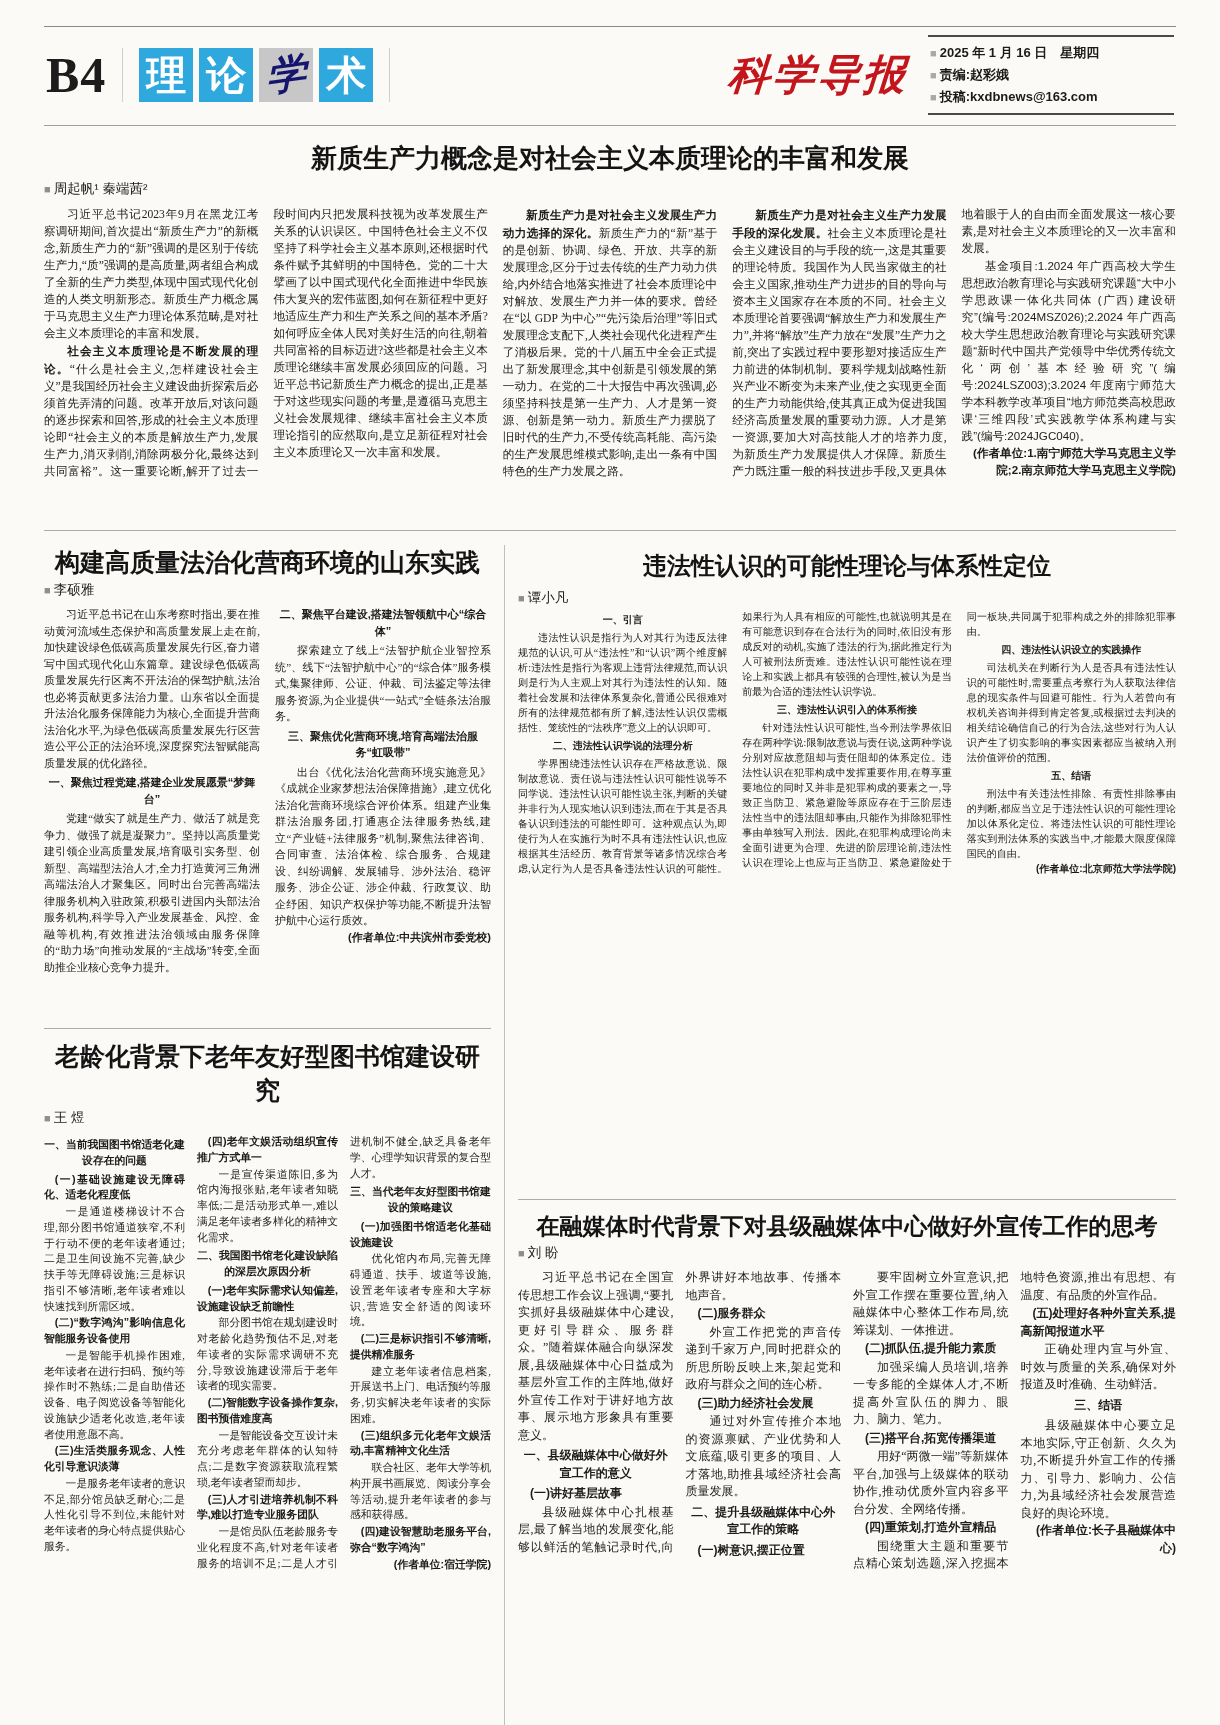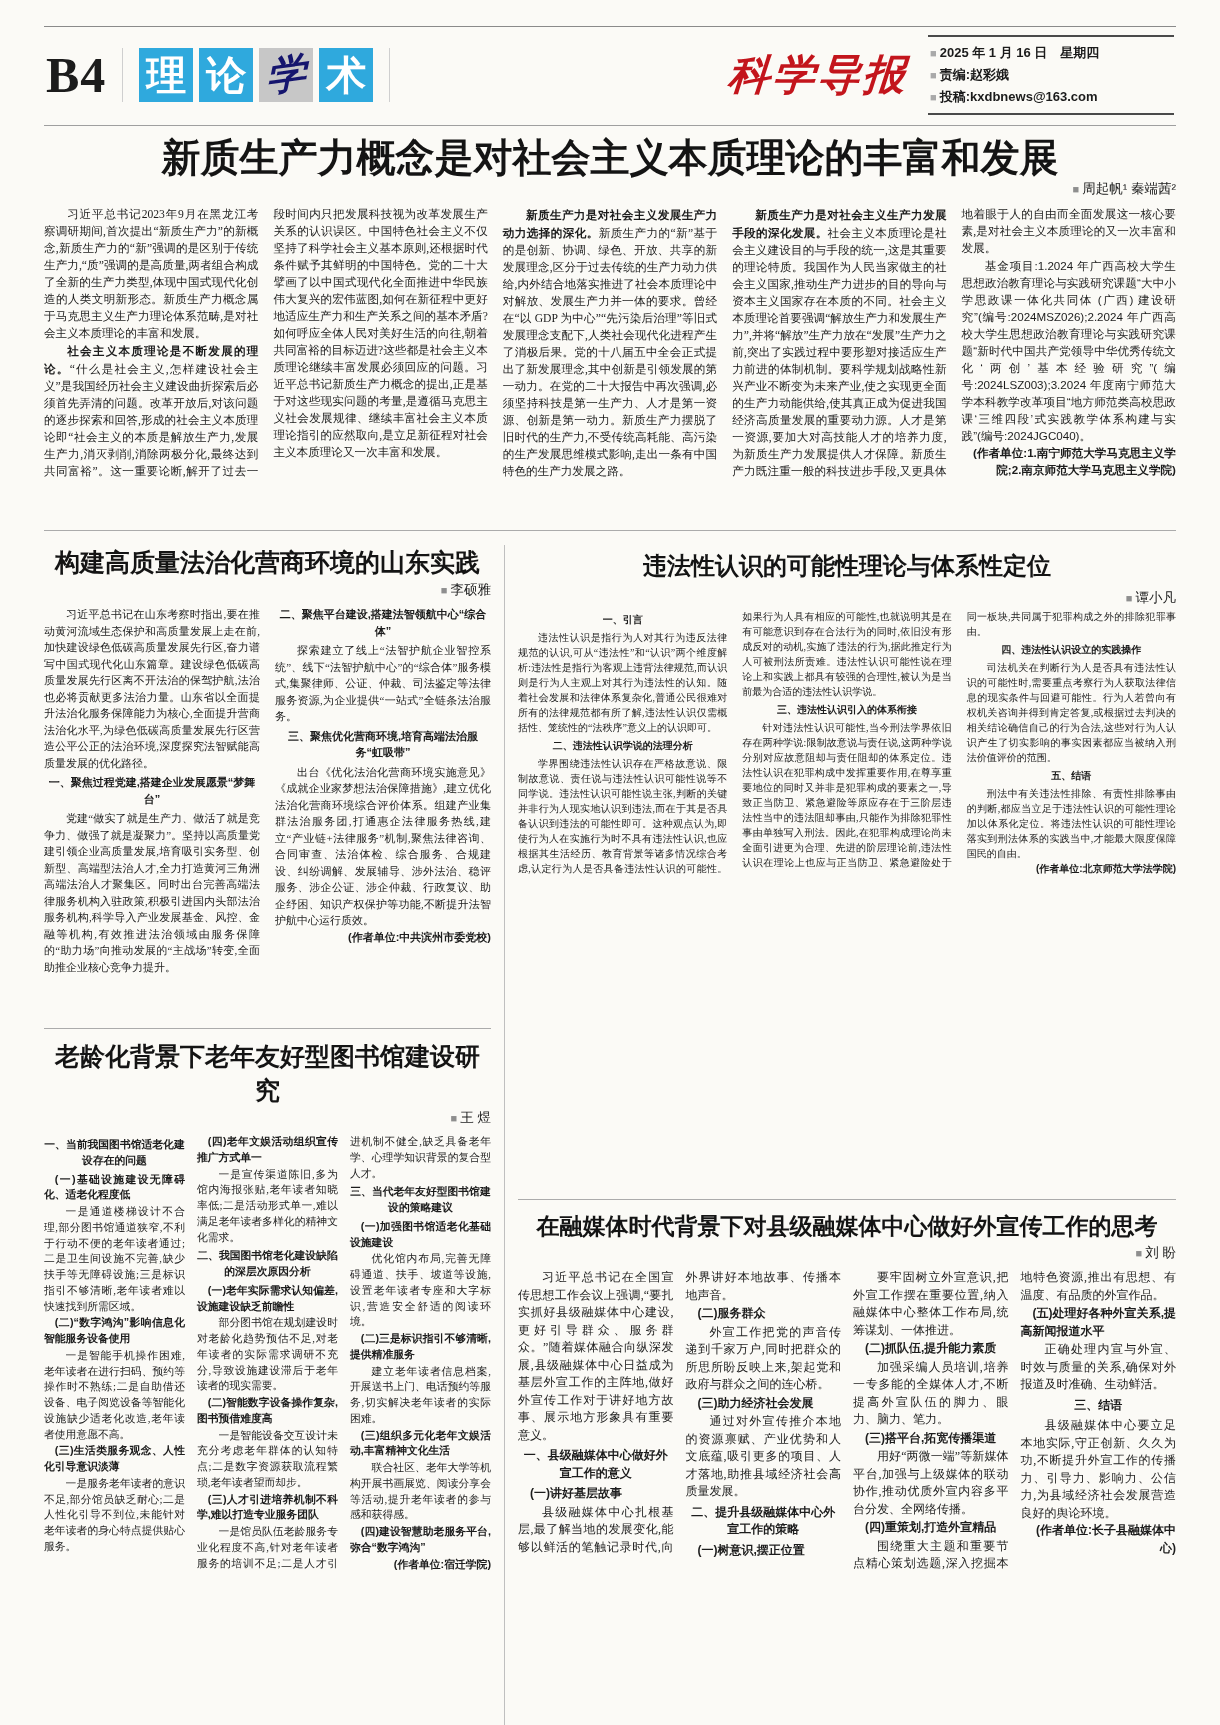--- a/index.html
+++ b/index.html
@@ -54,21 +54,21 @@
     white-space:nowrap;
   }
   .header-info div::before { content:"■ "; color:#a9a9a9; font-size:11px; }
 
   
   .art-title {
     font-family:"Liberation Sans", sans-serif; font-weight:bold;
     text-align:center; color:#141414;
   }
   .byline {
-    text-align:right; font-size:13.5px; line-height:22px; color:#202020;
+    text-align:left; font-size:13.5px; line-height:22px; color:#202020;
     font-family:"Liberation Sans", sans-serif;
   }
   .byline::before { content:"■ "; color:#8e8e8e; font-size:11px; }
 
   .cols { text-align:justify; column-gap:15px; overflow:hidden; }
   .cols p.p { text-indent:2em; }
   .cols p { margin:0; }
   .cols p.h {
     font-family:"Liberation Sans", sans-serif; font-weight:bold;
     text-align:center; margin:3px 0;
@@ -76,21 +76,21 @@
   .cols p.h2 {
     font-family:"Liberation Sans", sans-serif; font-weight:bold;
     text-indent:1em; margin:1px 0;
   }
   .cols .lead { font-family:"Liberation Sans", sans-serif; font-weight:bold; }
   .cols p.fund { font-weight:normal; text-indent:2em; font-family:"Liberation Sans", sans-serif; }
   .cols p.end { font-weight:bold; text-align:right; font-family:"Liberation Sans", sans-serif; }
 
   
   .a1 { padding:12px 0 12px 0; border-bottom:1px solid #ababab; }
-  .a1 .art-title { font-size:39px; line-height:40px; }
+  .a1 .art-title { font-size:26px; line-height:40px; }
   .a1 .cols { column-count:5; height:312px; font-size:11.6px; line-height:1.47; margin-top:6px; }
 
   
   .band { display:flex; margin-top:14px; }
   .stack-left  { width:447px; }
   .v-rule { width:1px; background:#bfbfbf; margin:0 13px; }
   .stack-right { flex:1; }
   .h-rule { border:0; border-top:1px solid #ababab; margin:14px 0 10px 0; }
 
   

